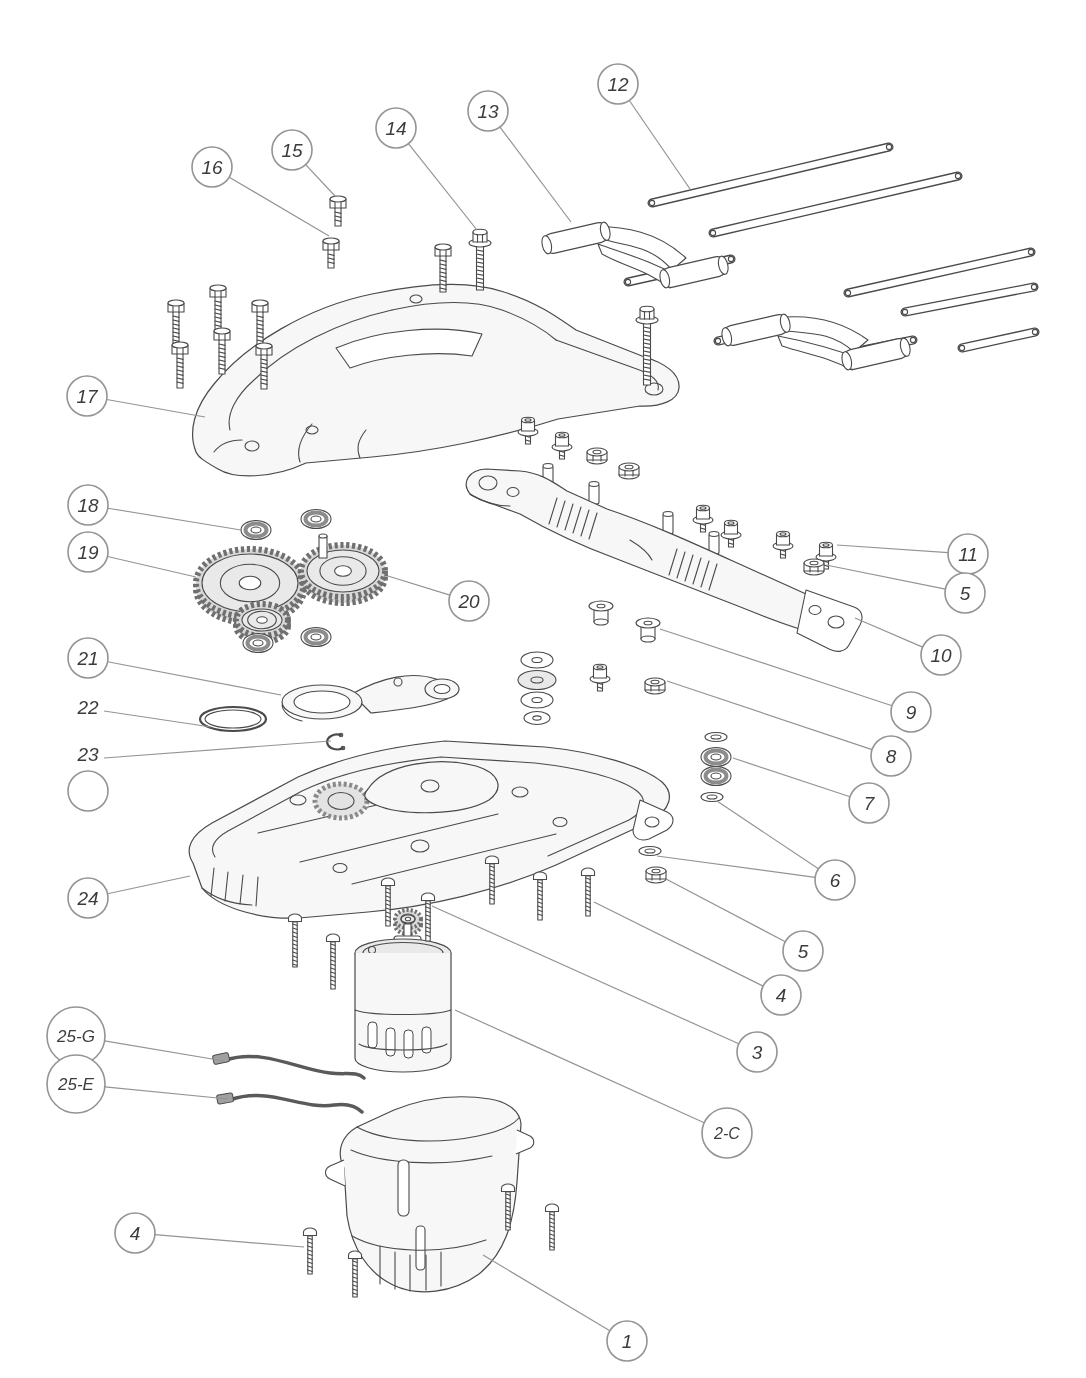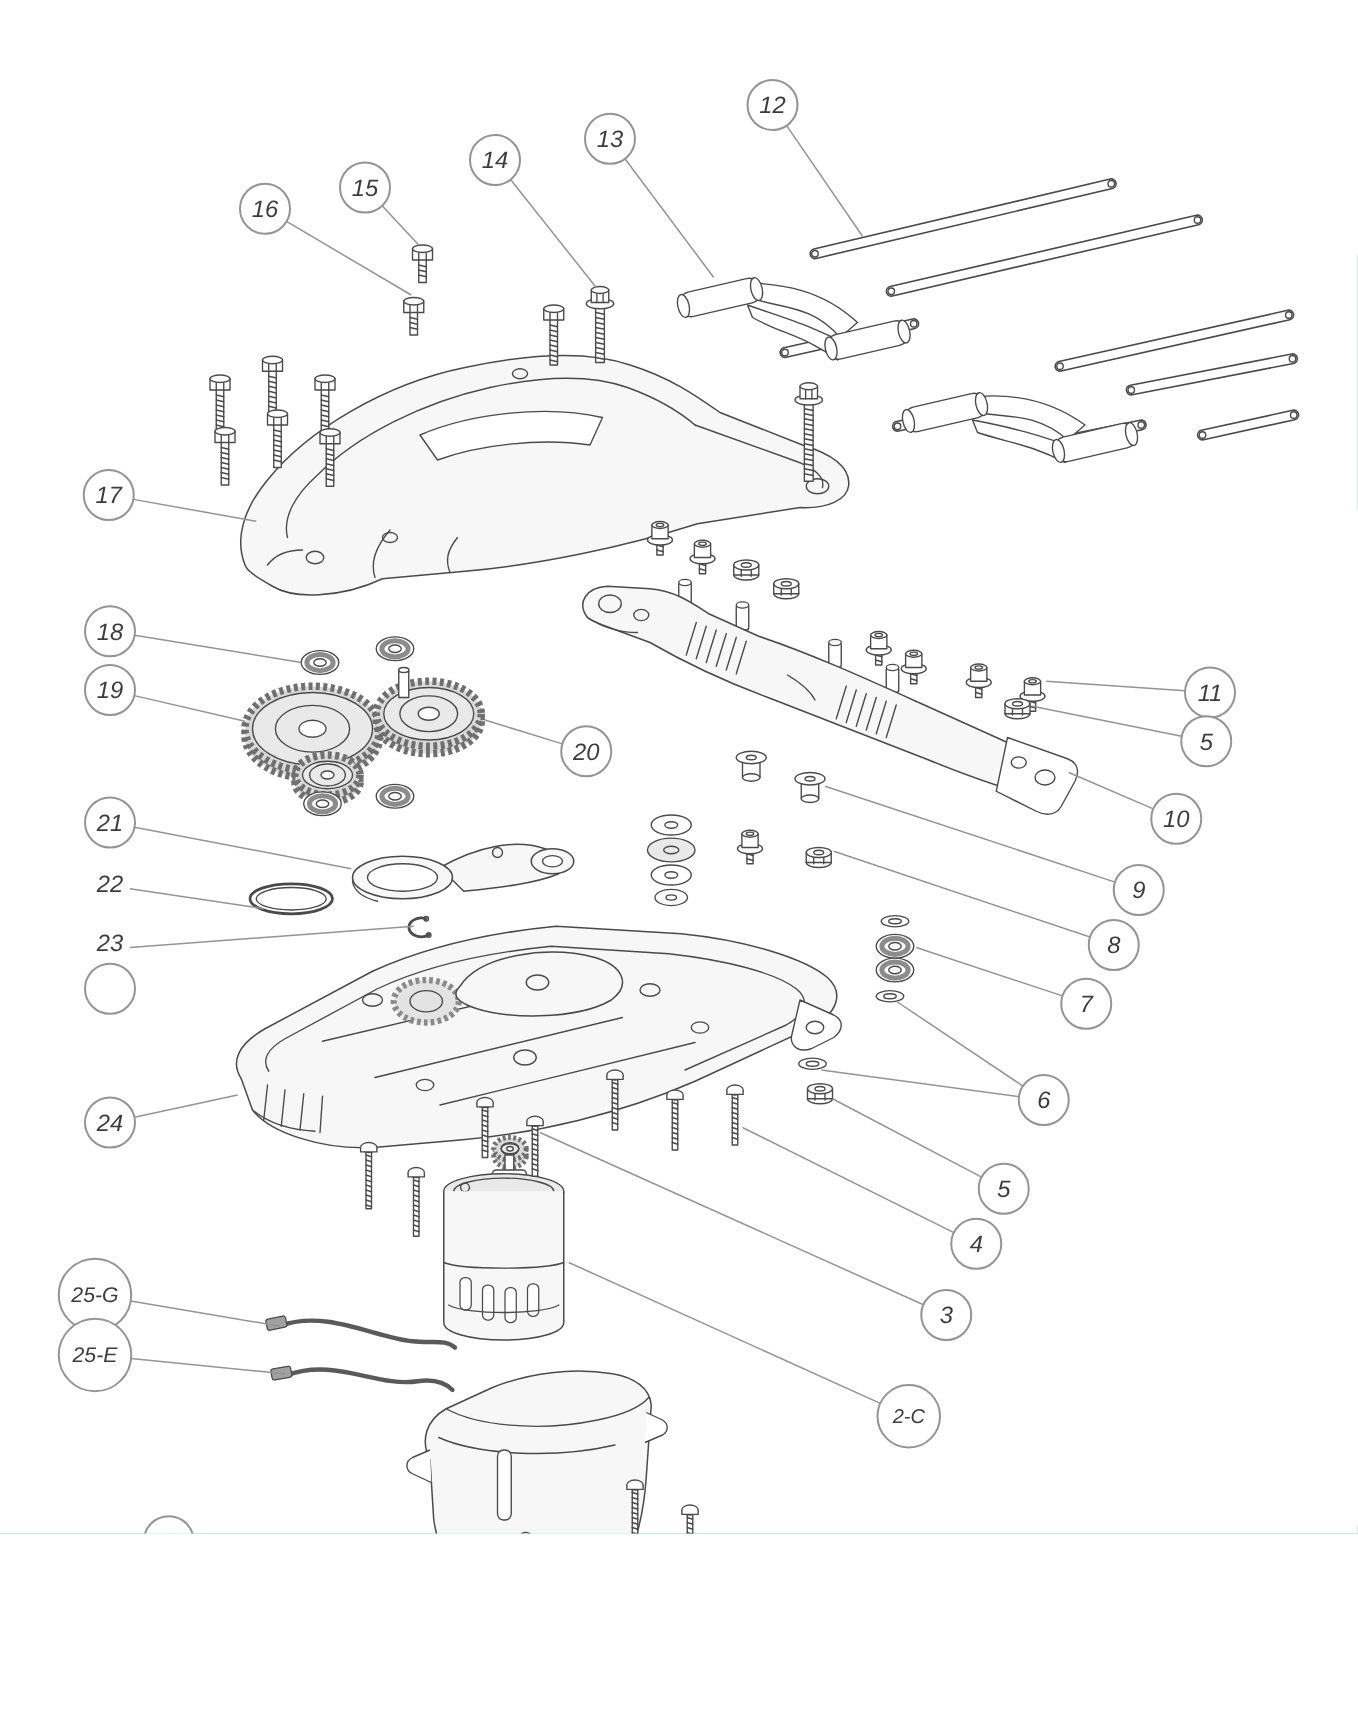--- a/index.html
+++ b/index.html
@@ -1,17 +1,17 @@
 <!DOCTYPE html>
 <html><head>
 <meta charset="utf-8">
 <title>Exploded Parts Diagram</title>
 <style>
   html,body{margin:0;padding:0;background:#ffffff;}
-  .stage{width:1086px;height:1227px;position:relative;background:#14b8a6;overflow:hidden;}
+  .stage{width:1086px;height:1378px;position:relative;background:#ef4444;overflow:hidden;}
   svg{display:block;}
   .bg{fill:#ffffff;}
   .ln{fill:none;stroke:#4a4a4a;stroke-width:1.1;stroke-linecap:round;stroke-linejoin:round;}
   .ln2{fill:none;stroke:#4a4a4a;stroke-width:2.2;stroke-linecap:round;}
   .fw{fill:#ffffff;stroke:#4a4a4a;stroke-width:1.1;stroke-linejoin:round;}
   .fl{fill:#f7f7f7;stroke:#4a4a4a;stroke-width:1.2;stroke-linejoin:round;}
   .fm{fill:#e9e9e9;stroke:#4a4a4a;stroke-width:1.1;}
   .vent{fill:#ffffff;stroke:#4a4a4a;stroke-width:1;}
   .wire{fill:none;stroke:#5a5a5a;stroke-width:3.5;stroke-linecap:round;}
   .term{fill:#a0a0a0;stroke:#4a4a4a;stroke-width:1;}

